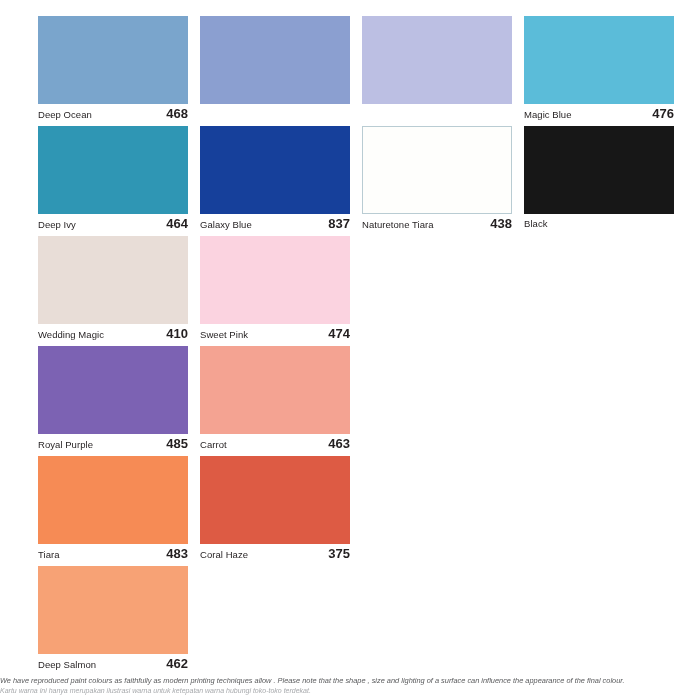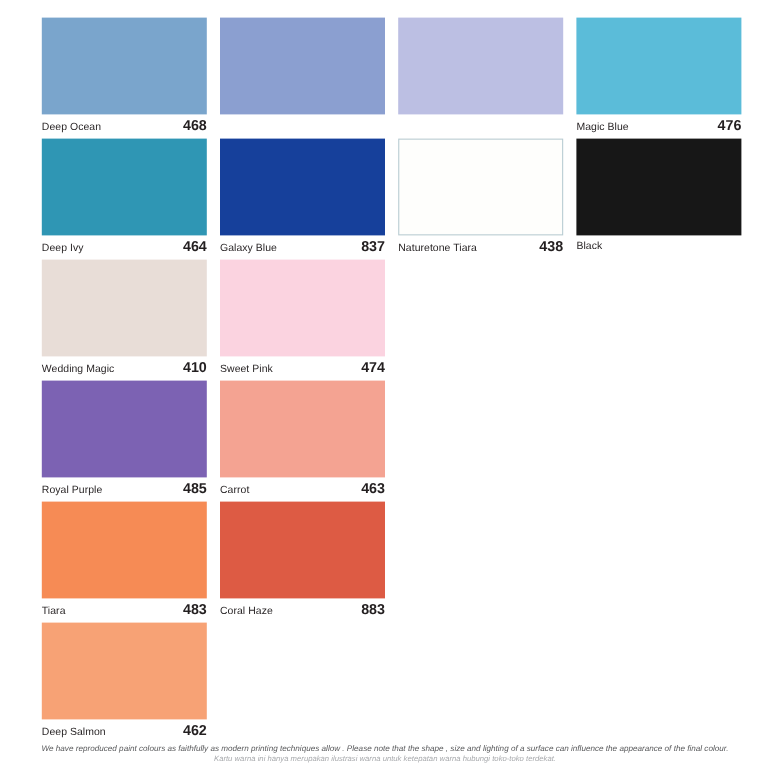--- a/index.html
+++ b/index.html
@@ -87,21 +87,21 @@
     white-space: nowrap;
     font-family: "Liberation Sans", sans-serif;
   }
 
   
   #footer-note {
     position: absolute;
     left: 0;
     top: 676px;
     width: 700px;
-    text-align: center;
+    text-align: left;
   }
 
   #footer-line-primary {
     font-size: 7.4px;
     line-height: 10px;
     font-style: italic;
     color: #58595b;
     font-family: "Liberation Sans", sans-serif;
     white-space: nowrap;
   }
@@ -214,21 +214,21 @@
           <div class="swatch-chip" style="background: rgb(246, 139, 85);"></div>
           <div class="swatch-label-bar">
             <span class="swatch-name">Tiara</span>
             <span class="swatch-code">483</span>
           </div>
         </div>
         <div class="swatch-cell">
           <div class="swatch-chip" style="background: rgb(221, 91, 68);"></div>
           <div class="swatch-label-bar">
             <span class="swatch-name">Coral Haze</span>
-            <span class="swatch-code">883</span>
+            <span class="swatch-code">375</span>
           </div>
         </div>
         <div class="swatch-cell empty-cell"></div>
         <div class="swatch-cell empty-cell"></div>
       </div>
       <div class="swatch-row">
         <div class="swatch-cell">
           <div class="swatch-chip" style="background: rgb(247, 162, 117);"></div>
           <div class="swatch-label-bar">
             <span class="swatch-name">Deep Salmon</span>

